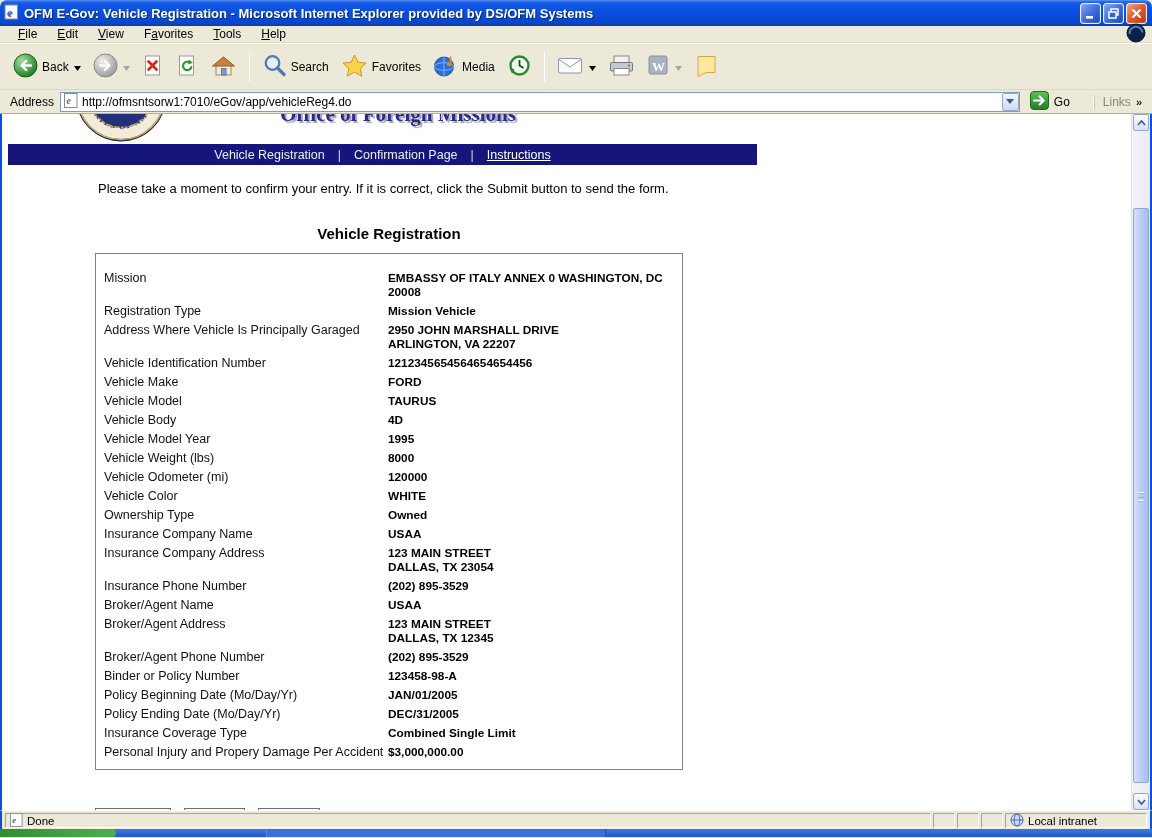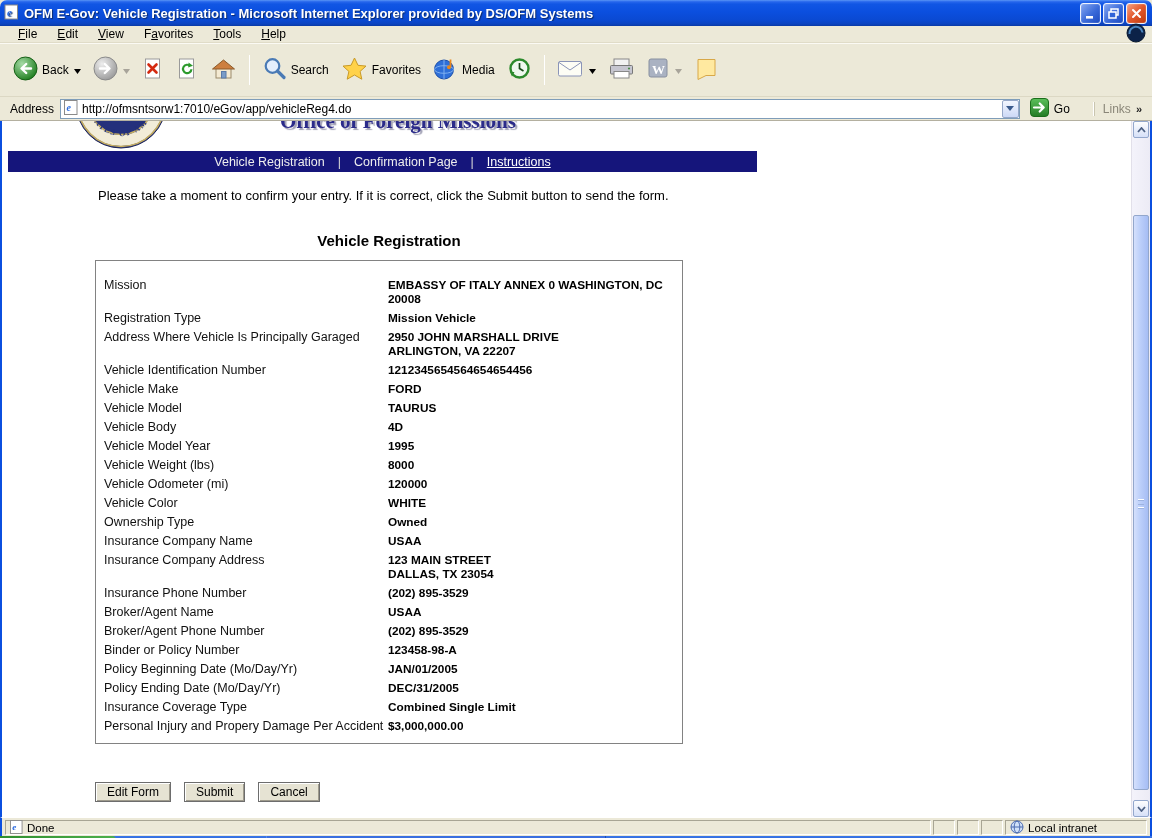--- a/index.html
+++ b/index.html
@@ -20,21 +20,21 @@
   .btn-close { background:linear-gradient(135deg,#f5a283 0%,#e2572b 50%,#bd3a0e 100%); }
   .winbtns { display:flex; gap:2px; }
 
   
   .menubar { height:17px; background:#ece9d8; display:flex; align-items:center;
     padding:0 6px 0 10px; border-bottom:1px solid #e0dcc8; font-size:12px; color:#000; }
   .menu-items { display:flex; gap:4px; flex:1; }
   .menu-item { padding:3px 8px; cursor:default; }
 
   
-  .toolbar { height:54px; background:#ece9d8; display:flex; align-items:center;
+  .toolbar { height:47px; background:#ece9d8; display:flex; align-items:center;
     padding-left:8px; gap:2px; border-top:1px solid #fbfaf4; border-bottom:1px solid #dcd8c4; }
   .tbtn { display:flex; align-items:center; gap:4px; padding:3px 5px; font-size:12px; color:#000; border-radius:2px; }
   .tsep { width:1px; height:30px; background:#c9c5b0; border-right:1px solid #fff; margin:0 5px; }
   .caret { display:inline-block; margin-left:1px; }
 
   
   .addressbar { height:24px; background:#ece9d8; display:flex; align-items:center;
     gap:6px; padding:0 4px 0 10px; font-size:12px; border-bottom:1px solid #b4b0a0; }
   .address-field { flex:1; height:20px; background:#fff; border:1px solid #7f9db9;
     display:flex; align-items:center; gap:4px; padding-left:3px; }
@@ -423,20 +423,25 @@
             </tr>
             <tr>
               <td class="cell-label">Insurance Phone Number</td>
               <td class="cell-value">(202) 895-3529</td>
             </tr>
             <tr>
               <td class="cell-label">Broker/Agent Name</td>
               <td class="cell-value">USAA</td>
             </tr>
             <tr>
+              <td class="cell-label">Broker/Agent Address</td>
+              <td class="cell-value">123 MAIN STREET
+DALLAS, TX 12345</td>
+            </tr>
+            <tr>
               <td class="cell-label">Broker/Agent Phone Number</td>
               <td class="cell-value">(202) 895-3529</td>
             </tr>
             <tr>
               <td class="cell-label">Binder or Policy Number</td>
               <td class="cell-value">123458-98-A</td>
             </tr>
             <tr>
               <td class="cell-label">Policy Beginning Date (Mo/Day/Yr)</td>
               <td class="cell-value">JAN/01/2005</td>

